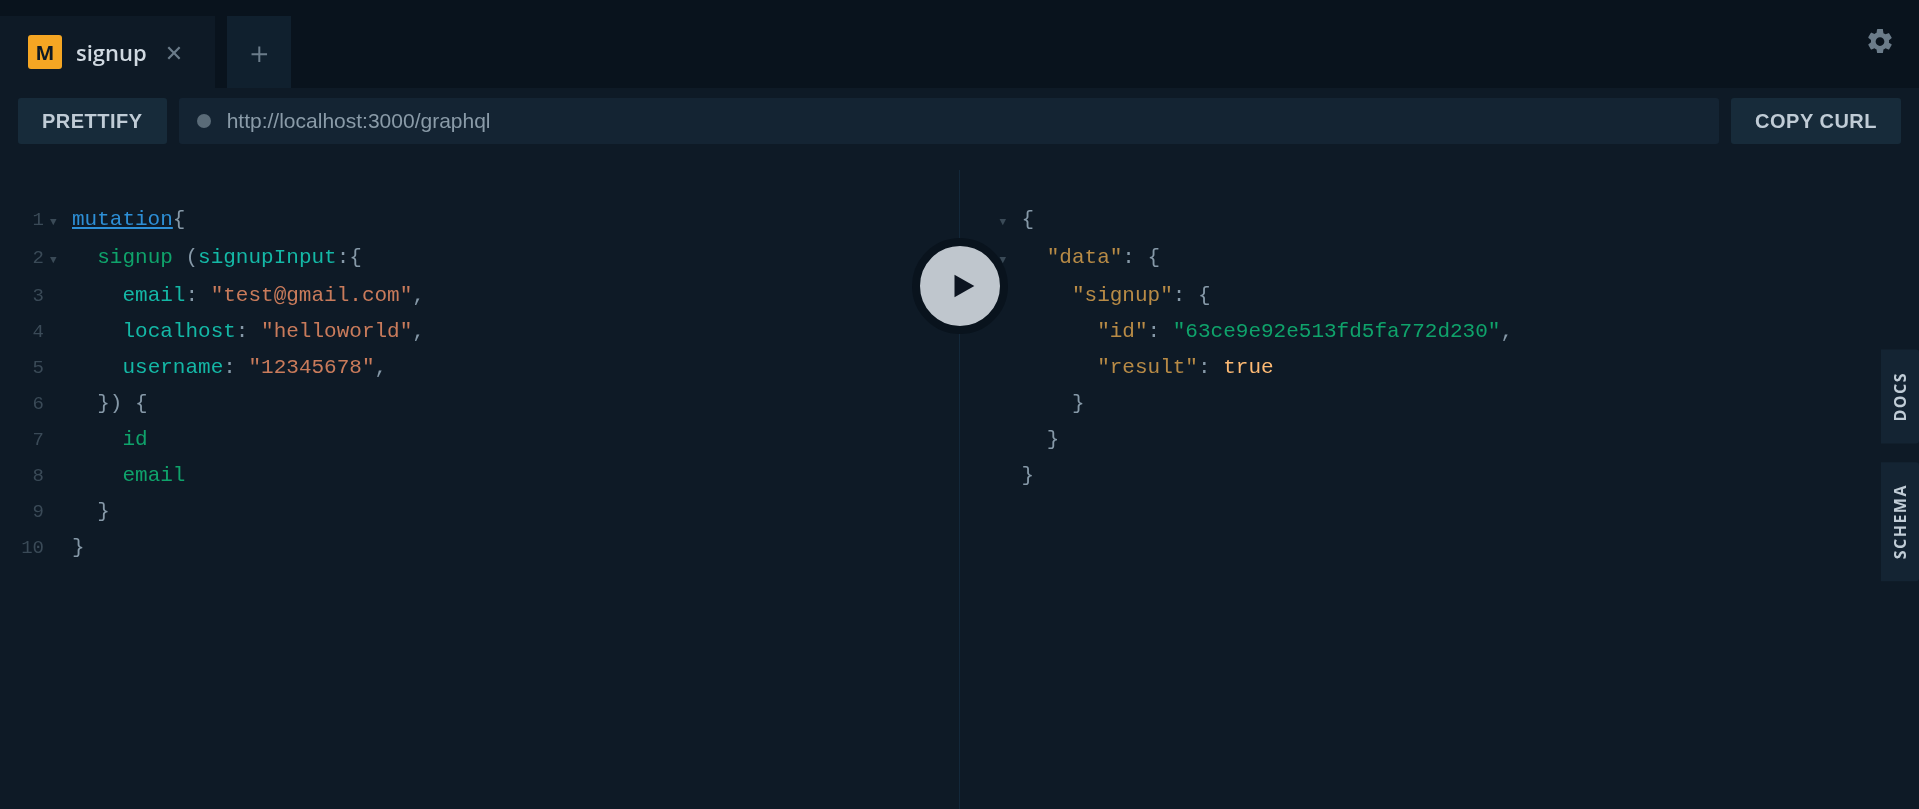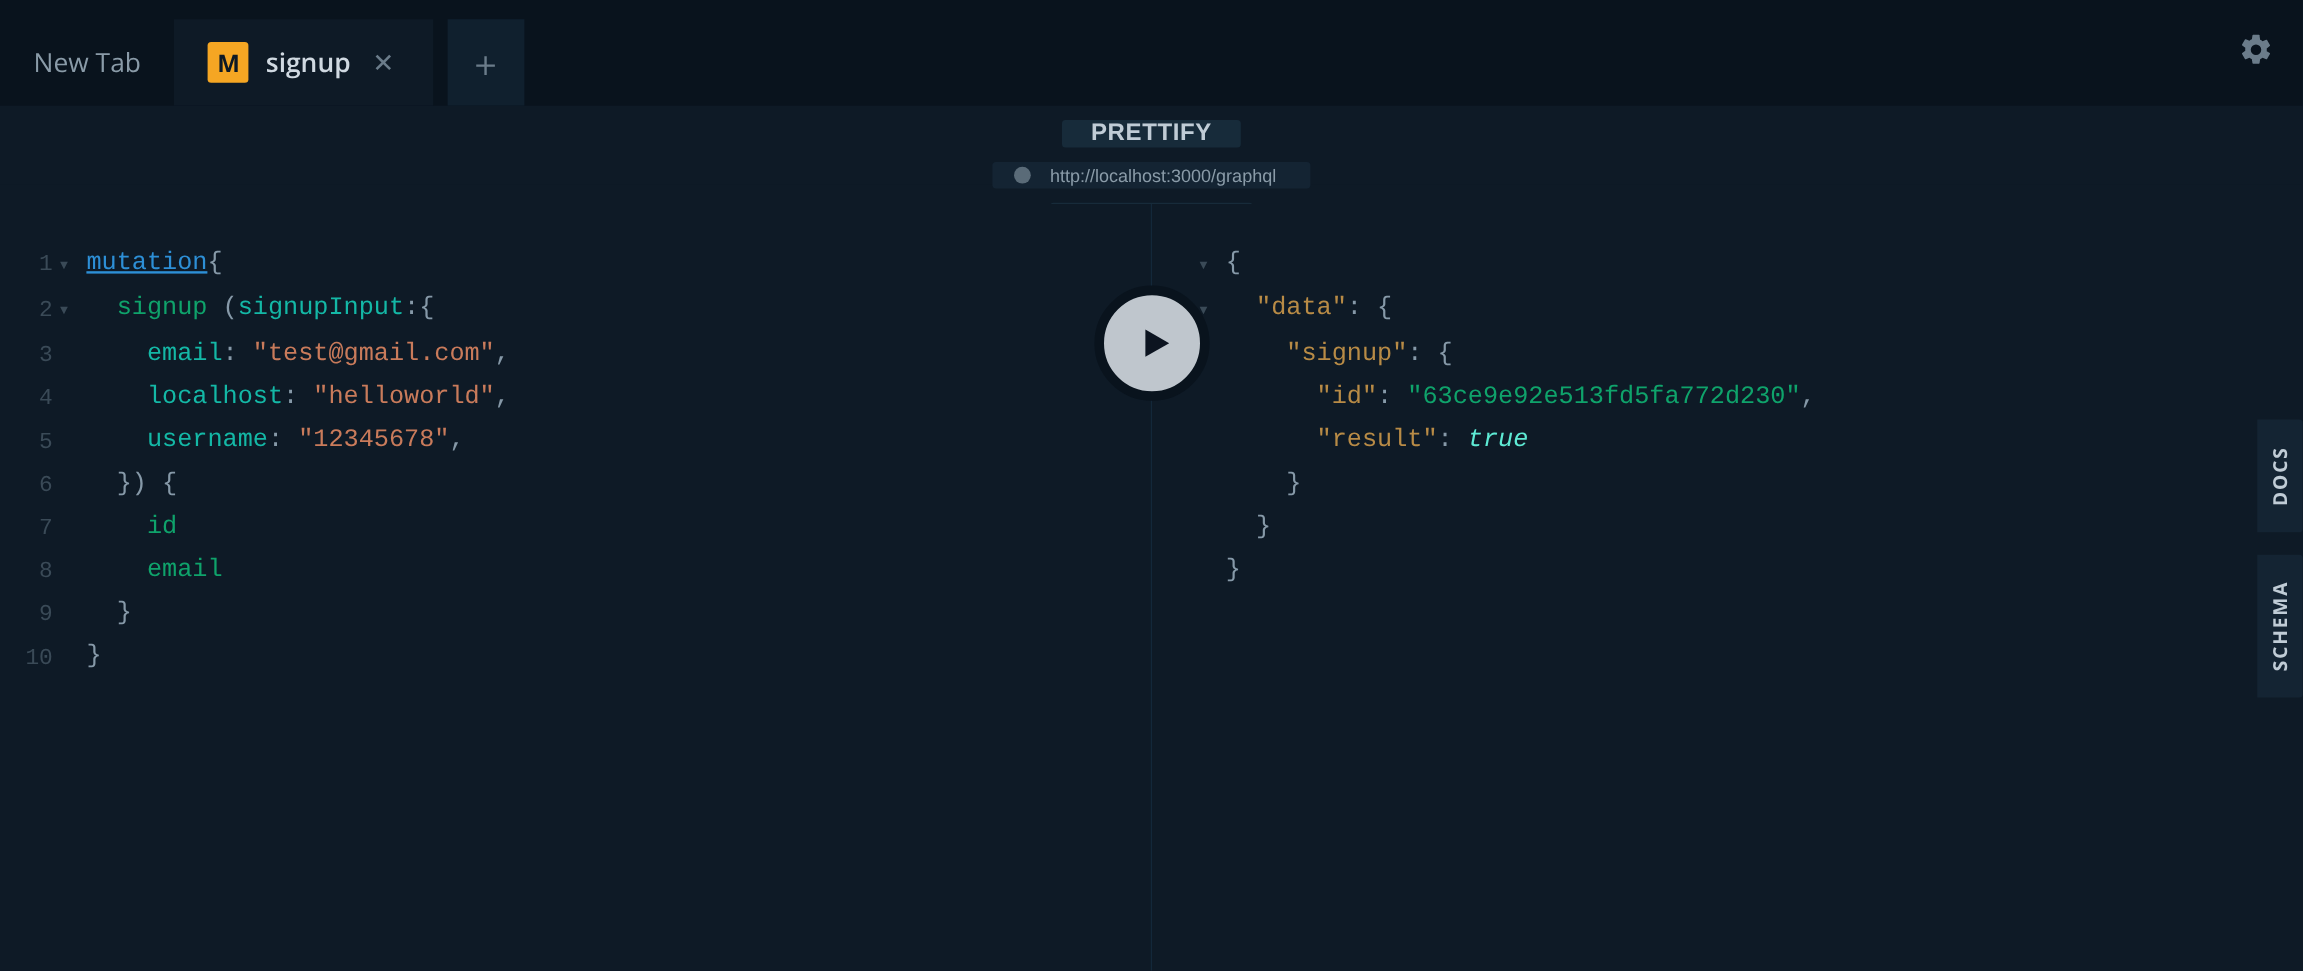--- a/index.html
+++ b/index.html
@@ -70,23 +70,22 @@
     cursor: pointer;
     color:#6b7c8a;
   }
 
   
   .toolbar {
     height: 66px;
     display: flex;
     align-items: center;
     gap: 12px;
-    padding: 12px 0;
-    background: #0e1a26;
-    flex-direction: column;
+    padding: 12px 18px;
+    background: #0e1a26;
   }
   .btn {
     background: #172b3a;
     color: #c0ccd6;
     font-size: 20px;
     font-weight: 700;
     letter-spacing: 0.5px;
     padding: 0 24px;
     height: 46px;
     display: flex; align-items: center;
@@ -106,21 +105,21 @@
   }
   .url-dot {
     width: 14px; height: 14px; border-radius: 50%;
     background: #5a6b78;
   }
   .url-text input {
     background: transparent;
     border: none;
     outline: none;
     color: #8a9ba8;
-    font-size: 15px;
+    font-size: 21px;
     width: 100%;
   }
   .url-text { flex:1; }
 
   
   .editor-area {
     position: absolute;
     top: 170px; 
     left: 0;
     right: 0;
@@ -166,21 +165,21 @@
   .right .code { padding-left: 40px; }
   .right .fold { width: 18px; }
 
   
   .tok-keyword { color: #2d8fd6; text-decoration: underline; }   
   .tok-field   { color: #0fa36b; }   
   .tok-arg     { color: #14b8a6; }   
   .tok-punc    { color: #8699a8; }
   .tok-string  { color: #c97b5b; }
   .tok-key     { color: #b88b46; }   
-  .tok-true    { color: #5eead4; font-style: italic; }
+  .tok-true    { color: #fdba74; }
   .tok-strg    { color: #0fa36b; }   
 
   
   .play-btn {
     position: absolute;
     left: 50%;
     top: 238px;
     transform: translateX(-50%);
     width: 96px; height: 96px;
     border-radius: 50%;
@@ -213,23 +212,20 @@
     padding: 22px 8px;
     border-radius: 3px 0 0 3px;
     cursor: pointer;
     text-align:center;
   }
 </style>
 </head>
 <body>
 
 <div class="tabbar">
-  <div class="tab new">
-    <span class="tab-label">New Tab</span>
-  </div>
   <div class="tab active">
     <span class="tab-badge">M</span>
     <span class="tab-label">signup</span>
     <span class="tab-close">✕</span>
   </div>
   <div class="tab add">
     <span class="plus">＋</span>
   </div>
   <span class="settings-icon">
     <svg width="30" height="30" viewBox="0 0 24 24" fill="currentColor">

